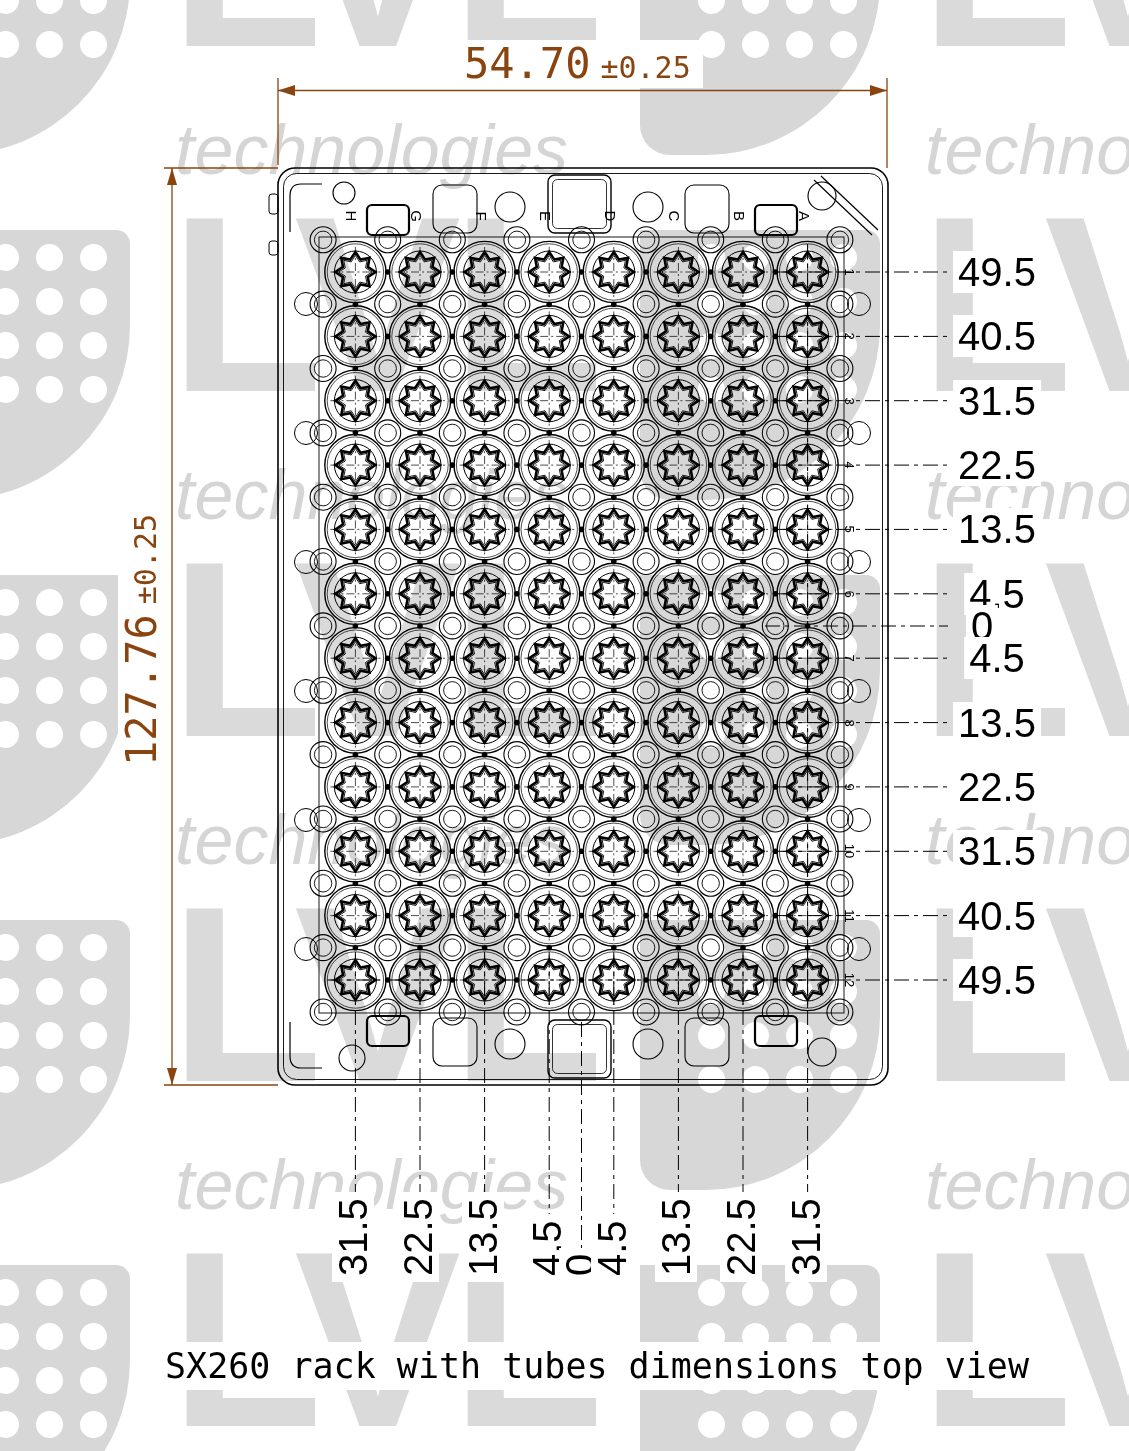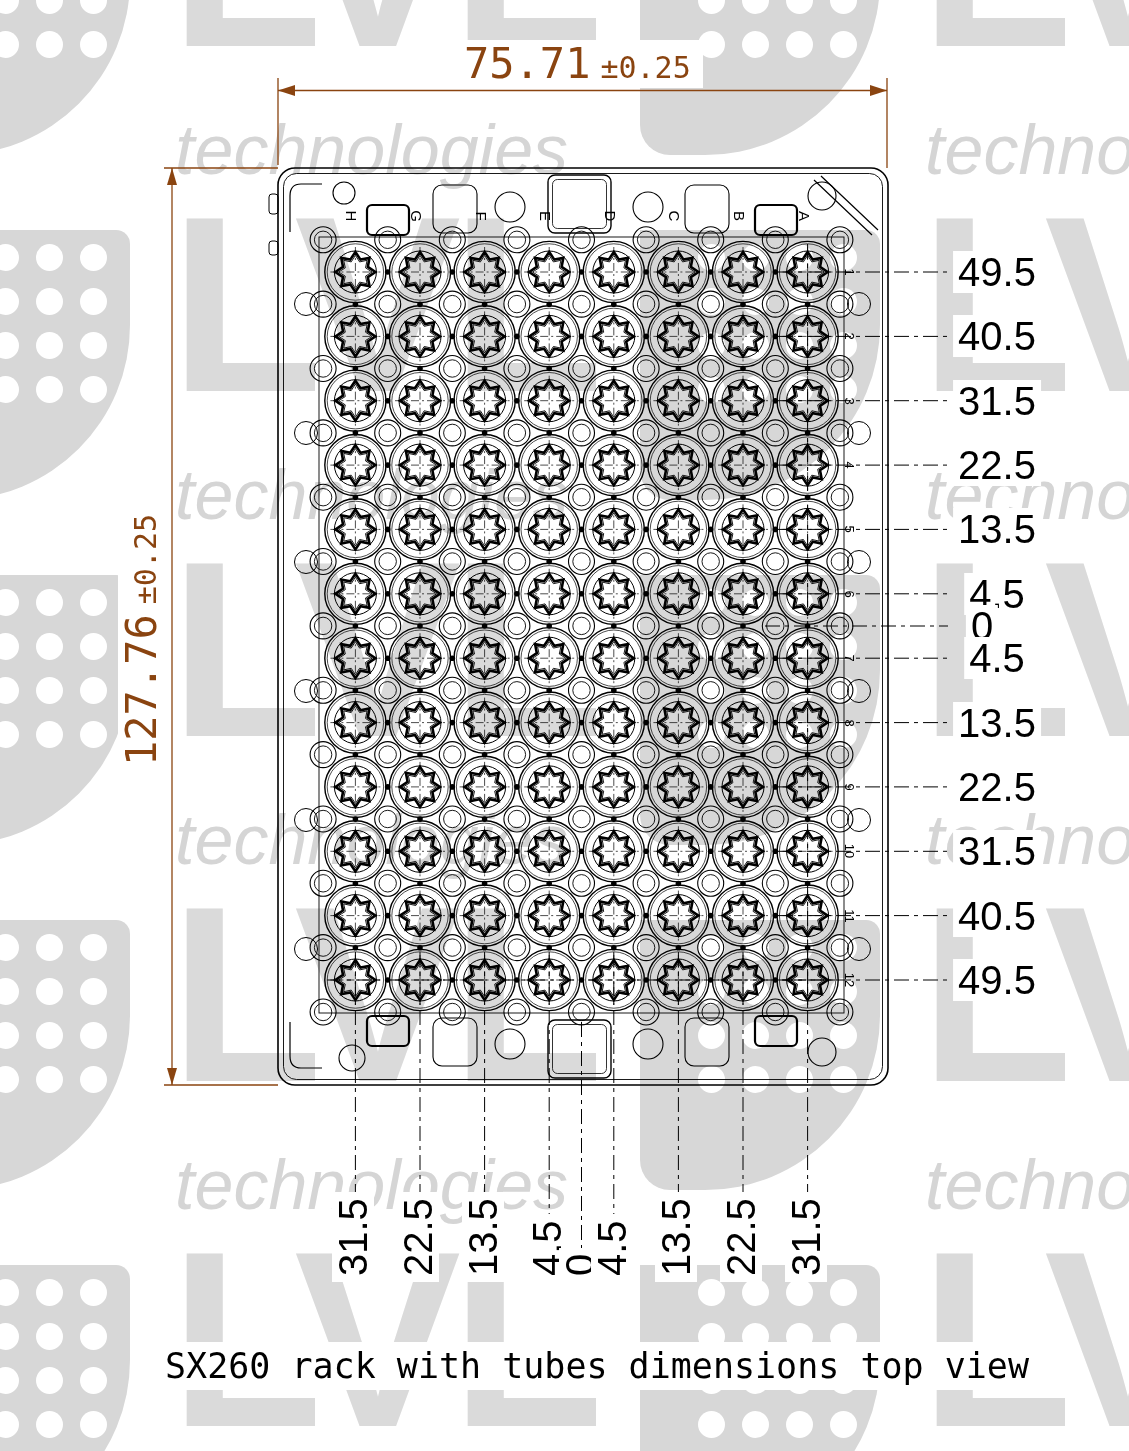--- a/index.html
+++ b/index.html
@@ -1262,21 +1262,21 @@
         <path d="M164 168 H278 M164 1085 H278"></path>
         <path d="M172 168 V1085"></path>
         <polygon points="278,90.5 295,85 295,96" fill="#8a4410" stroke="none"></polygon>
         <polygon points="887,90.5 870,85 870,96" fill="#8a4410" stroke="none"></polygon>
         <polygon points="172,168 167,185 177,185" fill="#8a4410" stroke="none"></polygon>
         <polygon points="172,1085 167,1068 177,1068" fill="#8a4410" stroke="none"></polygon>
       </g>
     </svg>
   <div id="labels">
     <div id="dim-width" class="dim-label">
-      <span class="dim-value">75.71</span>
+      <span class="dim-value">54.70</span>
       <span class="dim-tol">±0.25</span>
     </div>
     <div id="dim-height" class="dim-label">
       <span class="dim-value">127.76</span>
       <span class="dim-tol">±0.25</span>
     </div>
     <div id="caption">SX260 rack with tubes dimensions top view</div>
   <div class="lbl-r" style="left: 997px; top: 272px;">49.5</div>
       <div class="lbl-r" style="left: 997px; top: 336.4px;">40.5</div>
       <div class="lbl-r" style="left: 997px; top: 400.7px;">31.5</div>

